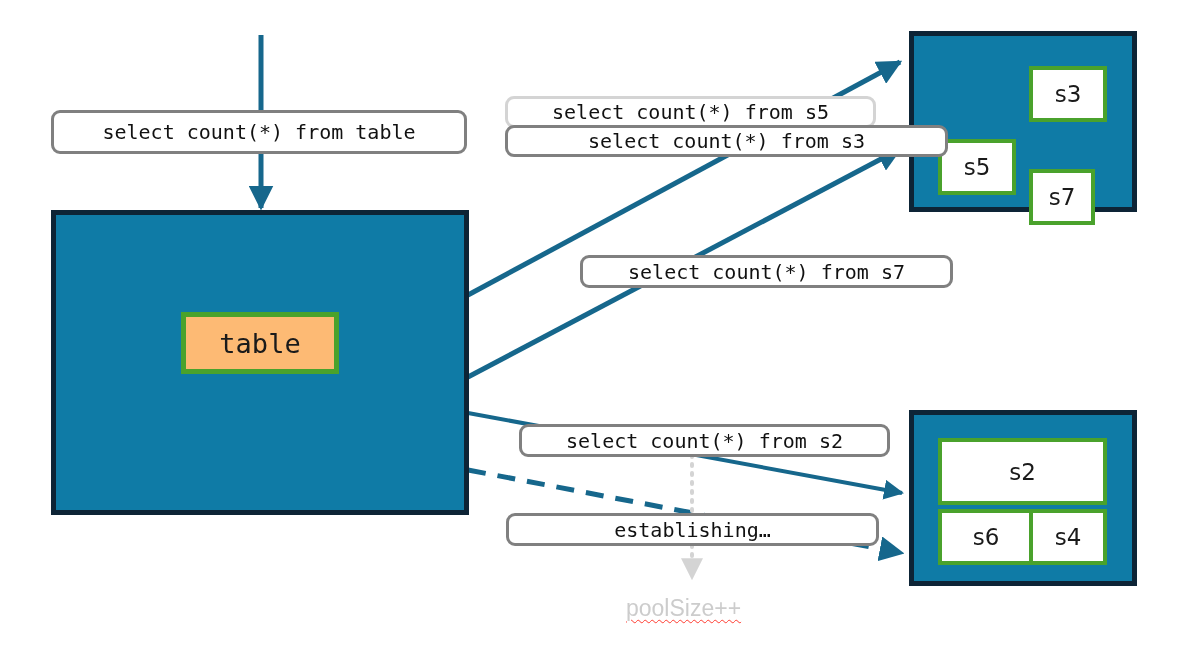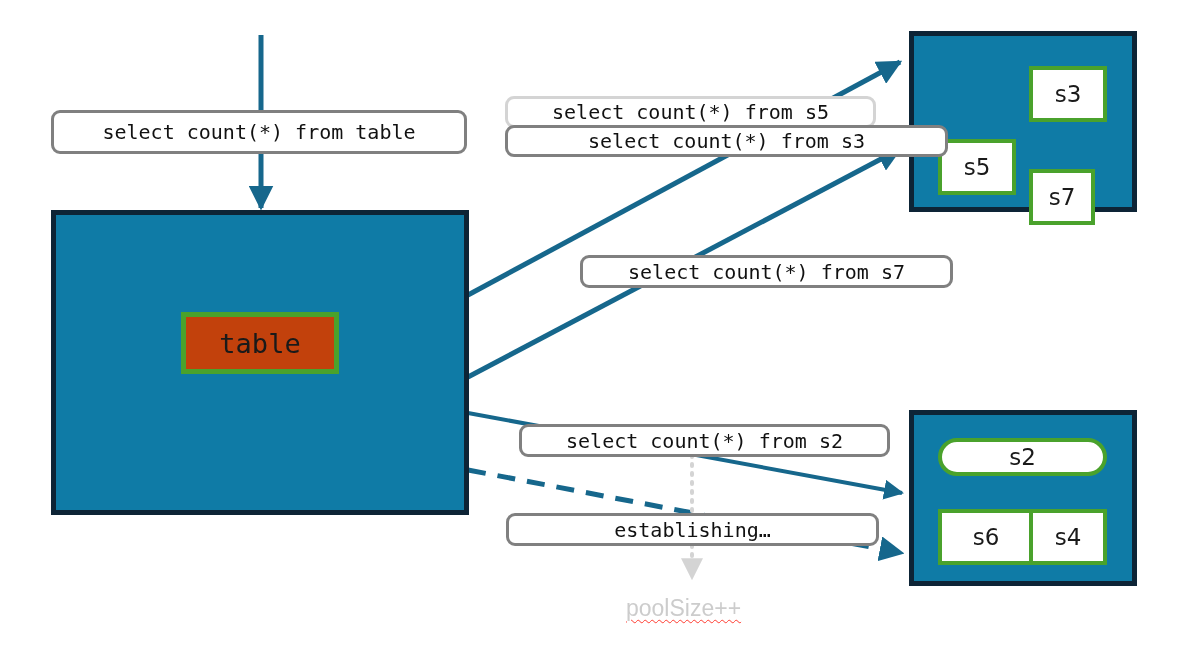--- a/index.html
+++ b/index.html
@@ -46,21 +46,21 @@
     justify-content: center;
     font-family: "DejaVu Sans", sans-serif;
     font-size: 23px;
     color: #1a1a1a;
     letter-spacing: 0px;
   }
 
   
   .table-node {
     position: absolute;
-    background: #c2410c;
+    background: #fdba74;
     border: 5px solid #4aa22c;
     box-sizing: border-box;
     display: flex;
     align-items: center;
     justify-content: center;
     font-family: "DejaVu Sans Mono", monospace;
     font-size: 27px;
     color: #1a1a1a;
   }
 
@@ -140,21 +140,21 @@
   </div>
   <div class="shard" style="left:938px; top:139px; width:78px; height:56px;">
     <span>s5</span>
   </div>
   <div class="shard" style="left:1029px; top:139px; width:66px; height:56px;margin-top:30px;">
     <span>s7</span>
   </div>
 
   <div class="cluster" style="left:909px; top:410px; width:228px; height:176px;">
   </div>
-  <div class="shard" style="left:938px; top:438px; width:169px; height:38px;border-radius:23px;">
+  <div class="shard" style="left:938px; top:438px; width:169px; height:67px;">
     <span>s2</span>
   </div>
   <div class="shard" style="left:938px; top:509px; width:96px; height:56px;">
     <span>s6</span>
   </div>
   <div class="shard" style="left:1029px; top:509px; width:78px; height:56px;justify-content:center;">
     <span>s4</span>
   </div>
 
   <div class="pill light" style="left:505px; top:96px; width:371px; height:32px;">

